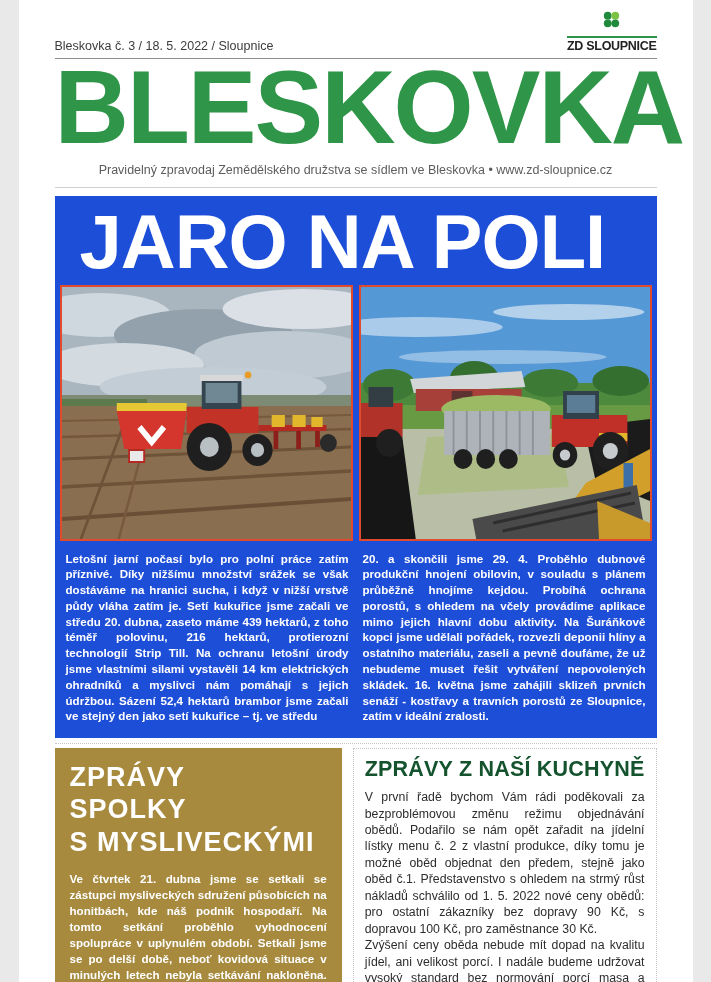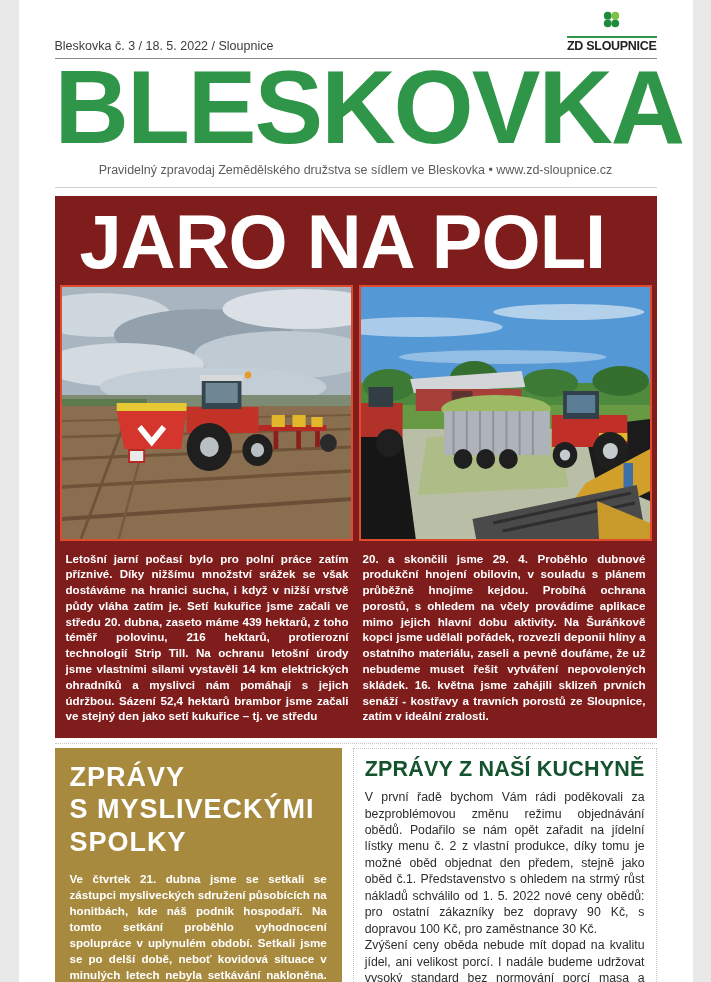--- a/index.html
+++ b/index.html
@@ -13,21 +13,21 @@
     padding-top:11px;padding-bottom:5px;border-bottom:1.5px solid #8d8d8d;}
   .issue{font-size:12.5px;color:#3c3c3c;}
   .logo{display:flex;align-items:center;gap:4px;flex-direction:column;}
   .logo .wordmark{font-size:12.5px;font-weight:bold;color:#222;
     border-top:2.5px solid #2f9548;padding-top:1px;letter-spacing:-0.3px;}
   .big-title{color:#2f9548;font-weight:bold;font-size:103px;line-height:0.88;
     text-align:center;letter-spacing:-2px;margin-top:4px;white-space:nowrap;}
   .subtitle{font-size:12.5px;color:#5c5c5c;text-align:center;
     padding:9px 0 10px;border-bottom:1px solid #cfcfcf;}
   
-  .green-box{background:#7f1d1d;margin-top:8px;padding:4px 5px 2px;}
+  .green-box{background:#1d4ed8;margin-top:8px;padding:4px 5px 2px;}
   .jaro-headline{color:#ffffff;font-weight:bold;font-size:76px;line-height:1.04;
     padding:2px 0 4px 20px;letter-spacing:-1px;white-space:nowrap;}
   .photo-row{display:flex;gap:6px;}
   .photo{flex:1;height:252px;border:2px solid #e24a2e;overflow:hidden;background:#9db0bd;}
   .photo svg{display:block;width:100%;height:100%;}
   .green-text{display:flex;gap:14px;padding:10px 6px 12px;}
   .green-text .col{flex:1;color:#ffffff;font-weight:bold;font-size:11.6px;
     line-height:1.36;text-align:justify;}
   .dotted-sep{border-top:1px dotted #c6c6c6;margin:5px 0 4px;}
   
@@ -175,22 +175,22 @@
     </div>
   </div>
 
   <div class="dotted-sep"></div>
 
   <div class="bottom">
 
     <div class="brown-box">
       <div class="brown-title">
         <div>ZPRÁVY</div>
+        <div>SPOLKY</div>
         <div>S MYSLIVECKÝMI</div>
-        <div>SPOLKY</div>
       </div>
       <div class="brown-body">Ve čtvrtek 21. dubna jsme se setkali se zástupci mysliveckých sdružení působících na honitbách, kde náš podnik hospodaří. Na tomto setkání proběhlo vyhodnocení spolupráce v uplynulém období. Setkali jsme se po delší době, neboť kovidová situace v minulých letech nebyla setkávání nakloněna. Hostitelským spolkem bylo MS Lípovec. Mezi tématy hlavně byla ochrana plodin a zvěře před škodami, seznámení s osevem na rok 2022, plánované termíny a způsob provedení prací sklizně pícnin, nebo opatření ke zlepšení správy krajiny.</div>
     </div>
 
     <div class="kitchen">
       <div class="kitchen-title">ZPRÁVY Z NAŠÍ KUCHYNĚ</div>
       <p>V první řadě bychom Vám rádi poděkovali za bezproblémovou změnu režimu objednávání obědů. Podařilo se nám opět zařadit na jídelní lístky menu č. 2 z vlastní produkce, díky tomu je možné oběd objednat den předem, stejně jako oběd č.1. Představenstvo s ohledem na strmý růst nákladů schválilo od 1. 5. 2022 nové ceny obědů: pro ostatní zákazníky bez dopravy 90 Kč, s dopravou 100 Kč, pro zaměstnance 30 Kč.</p>
       <p>Zvýšení ceny oběda nebude mít dopad na kvalitu jídel, ani velikost porcí. I nadále budeme udržovat vysoký standard bez normování porcí masa a příloh tak, jak se tomu děje v ostatních kuchyních a u dodavatelů jídel. Pestrost nabídky stravy se zařazením ryb, drůbežího masa a čerstvé sezónní zeleniny je pro nás i nadále důležitá. Obědy vaříme denně z čerstvých surovin, pokud možno s vyloučením polotovarů a před-produktů. Děkujeme za Vaše ohlasy, ať už kladné, pokud Vám chutná, nebo ty ostatní.</p>
 
     </div>

